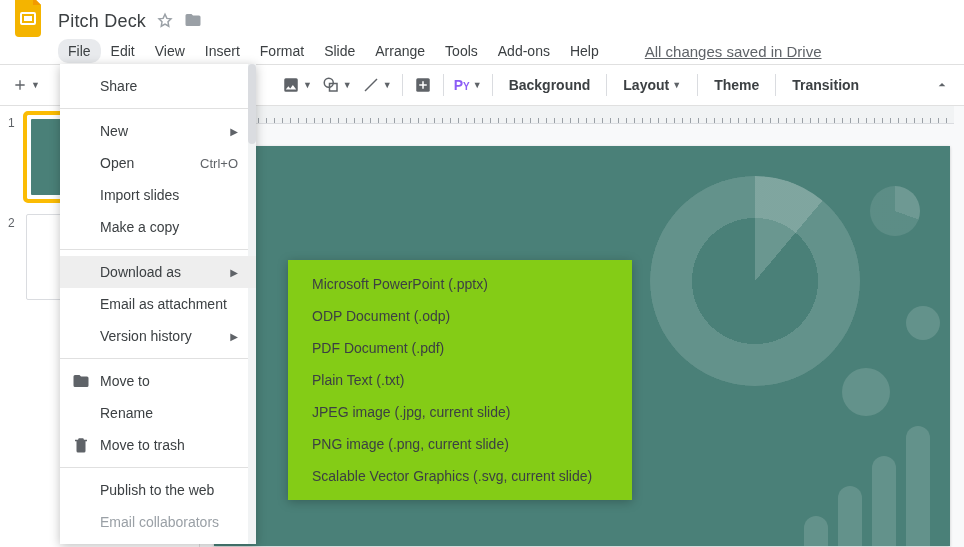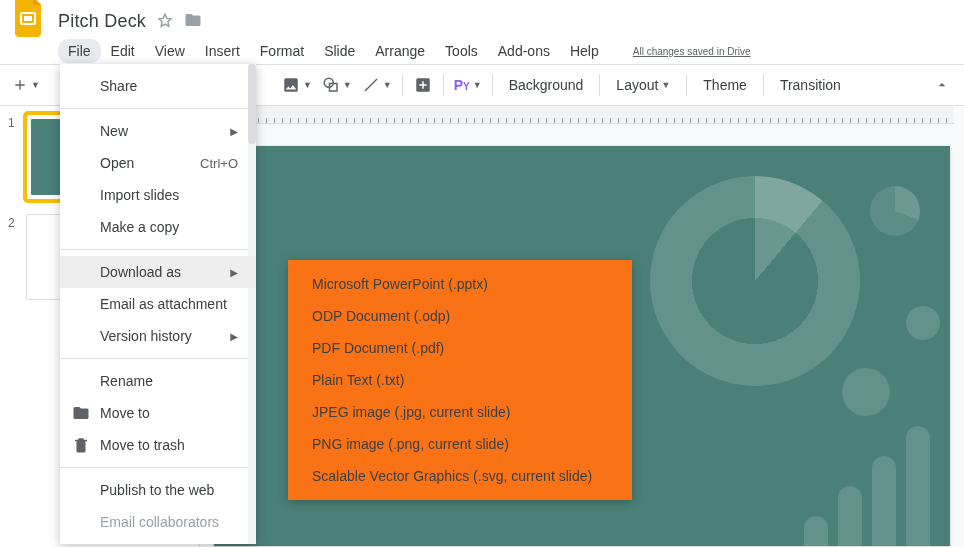--- a/index.html
+++ b/index.html
@@ -10,27 +10,27 @@
   .titlebar { display: flex; align-items: center; padding: 8px 12px 0 12px; height: 34px; }
   .app-logo { width: 36px; height: 48px; display: flex; align-items: flex-start; justify-content: center; margin-right: 10px; }
   .doc-title { font-size: 18px; font-weight: 400; color: #3c4043; margin-right: 10px; letter-spacing: 0.2px; }
   .star-icon svg { display:block; }
   .folder-icon { margin-left: 10px; }
 
   
   .menubar { display: flex; align-items: center; padding: 4px 0 0 58px; height: 30px; font-size: 14px; color: #3c4043; }
   .menu-item { padding: 4px 10px; cursor: pointer; border-radius: 10px; }
   .menu-item.active { background: #e8eaed; }
-  .save-status { margin-left: 24px; color: #5f6368; text-decoration: underline; font-size: 10px; cursor: pointer; }
+  .save-status { margin-left: 36px; color: #5f6368; text-decoration: underline; font-size: 15px; cursor: pointer; }
 
   
   .toolbar { display:flex; align-items:center; height:42px; border-top:1px solid #e0e0e0; border-bottom:1px solid #e0e0e0; padding:0 8px 0 8px; gap:2px; position:relative; }
   .tbtn { height:28px; min-width:28px; display:inline-flex; align-items:center; justify-content:center; border-radius:3px; cursor:pointer; padding:0 4px; font-size:13px; color:#3c4043; }
   .sep { width:1px; height:22px; background:#dadce0; margin:0 4px; }
-  .tbtn-text { padding: 0 10px; font-size: 14px; }
+  .tbtn-text { padding: 0 10px; font-size: 14px; font-weight: bold; }
   .tri { font-size:9px; margin-left:3px; color:#5f6368; }
   .toolbar-right { position:absolute; right:8px; }
 
   
   .workspace { position:absolute; top:106px; bottom:0; left:0; right:0; display:flex; }
 
   
   .slidepanel { width:200px; border-right:1px solid #e0e0e0; background:#fff; padding:6px 0 0 0; }
   .thumb-row { display:flex; align-items:flex-start; padding:2px 6px 12px 8px; }
   .thumb-num { width:18px; font-size:12px; color:#5f6368; padding-top:2px; }
@@ -61,21 +61,21 @@
   .mi { display:flex; align-items:center; height:32px; padding:0 18px 0 40px; position:relative; cursor:pointer; color:#3c4043; }
   .mi.hover { background:#eeeeee; }
   .mi .mi-sc { margin-left:auto; color:#5f6368; font-size:13px; }
   .mi .mi-ar { margin-left:auto; color:#5f6368; font-size:10px; }
   .mi .mi-ic { position:absolute; left:12px; top:7px; }
   .mi.disabled { color:#9aa0a6; }
   .msep { height:1px; background:#e0e0e0; margin:6px 0; }
   .scroll-strip { position:absolute; top:0; bottom:0; right:0; width:8px; background:#f1f3f4; }
   .scroll-thumb { position:absolute; top:0; width:8px; height:80px; background:#dadce0; border-radius:4px; }
 
-  .submenu-popup { position:absolute; top:260px; left:288px; width:344px; background:#f97316; box-shadow:0 2px 10px rgba(0,0,0,.25); padding:8px 0; z-index:110; font-size:14px; }
+  .submenu-popup { position:absolute; top:260px; left:288px; width:344px; background:#84cc16; box-shadow:0 2px 10px rgba(0,0,0,.25); padding:8px 0; z-index:110; font-size:14px; }
   .smi { height:32px; display:flex; align-items:center; padding:0 24px; cursor:pointer; color:#3c4043; }
 </style>
 </head>
 <body>
 
 <div class="titlebar">
   <div class="app-logo">
     <svg width="30" height="40" viewBox="0 0 30 40">
       <path d="M4 0h14l8 8v28a4 4 0 0 1-4 4H4a4 4 0 0 1-4-4V4a4 4 0 0 1 4-4z" fill="#f4b400"></path>
       <path d="M18 0l8 8h-8z" fill="#f29900"></path>
@@ -229,28 +229,28 @@
     </div>
   <div class="mi">
       <span>Email as attachment</span>
     </div>
   <div class="mi">
       <span>Version history</span>
       <span class="mi-ar">▶</span>
     </div>
   <div class="msep"></div>
   <div class="mi">
-      <span>Rename</span>
-    </div>
-  <div class="mi">
     <span class="mi-ic"><svg width="18" height="18" viewBox="0 0 24 24">
           <path fill="#5f6368" d="M10 4H4a2 2 0 0 0-2 2v12a2 2 0 0 0 2 2h16a2 2 0 0 0 2-2V8a2 2 0 0 0-2-2h-8l-2-2z"></path>
         </svg></span>
     <span>Move to</span>
   </div>
+  <div class="mi">
+      <span>Rename</span>
+    </div>
   <div class="mi">
     <span class="mi-ic"><svg width="18" height="18" viewBox="0 0 24 24">
           <path fill="#5f6368" d="M6 7h12v13a2 2 0 0 1-2 2H8a2 2 0 0 1-2-2V7zm3-4h6l1 2h4v2H4V5h4l1-2z"></path>
         </svg></span>
     <span>Move to trash</span>
   </div>
   <div class="msep"></div>
   <div class="mi">
       <span>Publish to the web</span>
     </div>

